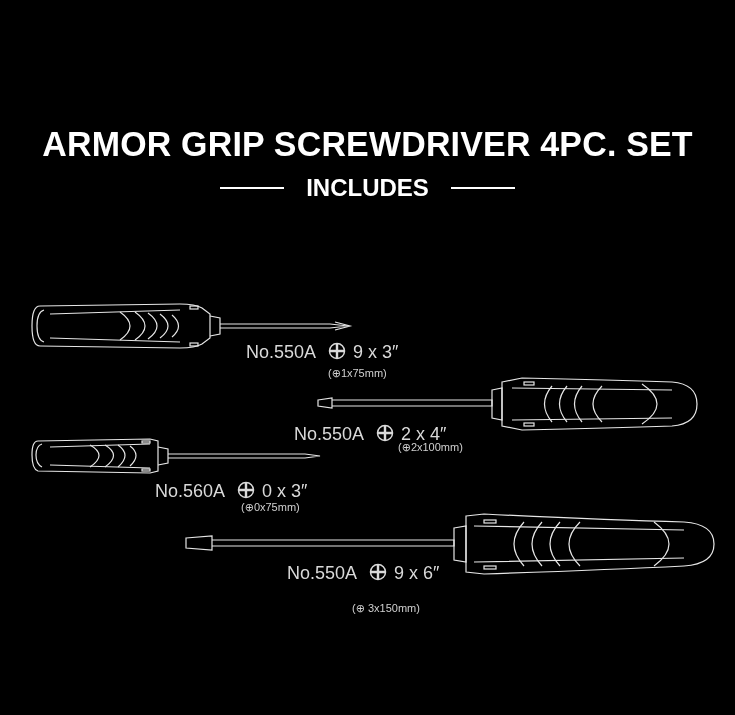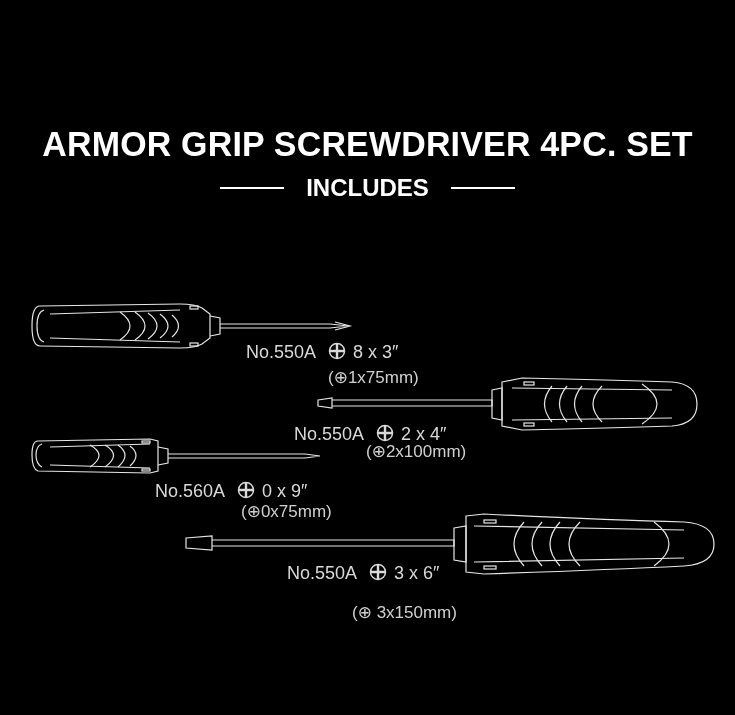--- a/index.html
+++ b/index.html
@@ -3,21 +3,21 @@
 <meta charset="utf-8">
 <style>
   html, body { margin:0; padding:0; background:#000; }
   body { width:735px; height:715px; position:relative; overflow:hidden; font-family:"Liberation Sans", sans-serif; color:#fff; }
   .title { position:absolute; left:0; width:735px; top:124px; text-align:center; font-weight:bold; font-size:35px; letter-spacing:0.2px; color:#fff; transform:scaleX(0.97); }
   .sub { position:absolute; left:0; width:735px; top:174px; display:flex; justify-content:center; align-items:center; gap:22px; }
   .sub .line { width:64px; height:2px; background:#fff; }
   .sub .txt { font-weight:bold; font-size:24px; color:#fff; }
   .label { position:absolute; color:#d9d9d9; font-size:18px; white-space:nowrap; }
   .label .sym { display:inline-block; vertical-align:-2px; margin:0 2px 0 8px; }
-  .metric { position:absolute; color:#d0d0d0; font-size:17px; white-space:nowrap; }
+  .metric { position:absolute; color:#d0d0d0; font-size:11px; white-space:nowrap; }
   svg.tool { position:absolute; overflow:visible; }
   svg.tool * { fill:none; stroke:#e6e6e6; stroke-width:1.2; }
 </style>
 </head>
 <body>
 
 <div class="title">ARMOR GRIP SCREWDRIVER 4PC. SET</div>
 <div class="sub">
   <span class="line"></span>
   <span class="txt">INCLUDES</span>
@@ -34,21 +34,21 @@
     <rect x="160" y="45" width="8" height="3"></rect>
   <path d="M190 26 L300 26 L318 28 L300 30 L190 30"></path>
   <path d="M305 24 L320 28 L305 32"></path>
 </svg>
 <div class="label" style="left:246px;top:342px">
   <span>No.550A</span>
   <svg class="sym" width="18" height="18" viewBox="0 0 18 18">
       <circle cx="9" cy="9" r="7.5" fill="none" stroke="#d9d9d9" stroke-width="1.5"></circle>
       <path d="M9 1.5V16.5M1.5 9H16.5" stroke="#d9d9d9" stroke-width="2.4"></path>
     </svg>
-  <span>8 x 3″</span>
+  <span>9 x 3″</span>
 </div>
 <div class="metric" style="left:328px;top:367px">(⊕1x75mm)</div>
 
 <svg class="tool" style="left:312px;top:374px" width="390" height="60" viewBox="0 0 390 60">
   <path d="M6 26 L20 24 L20 34 L6 32 Z"></path>
   <path d="M20 26 L180 26 L180 32 L20 32"></path>
   <path d="M180 16 L190 14 L190 46 L180 44 Z"></path>
   <path d="M190 8 L210 4 Q300 6 360 8 Q385 10 385 30 Q385 50 360 52 Q300 54 210 56 L190 52 Z"></path>
   <path d="M200 14 L360 16 M200 46 L360 44"></path>
   <path d="M240 12 Q225 30 240 48 M255 12 Q240 30 255 48 M270 12 Q255 30 270 48 M290 12 Q272 30 290 48 M330 10 Q360 30 330 50"></path>
@@ -56,53 +56,53 @@
     <rect x="212" y="49" width="10" height="3"></rect>
 </svg>
 <div class="label" style="left:294px;top:424px">
   <span>No.550A</span>
   <svg class="sym" width="18" height="18" viewBox="0 0 18 18">
       <circle cx="9" cy="9" r="7.5" fill="none" stroke="#d9d9d9" stroke-width="1.5"></circle>
       <path d="M9 1.5V16.5M1.5 9H16.5" stroke="#d9d9d9" stroke-width="2.4"></path>
     </svg>
   <span>2 x 4″</span>
 </div>
-<div class="metric" style="left:366px;top:441px">(⊕2x100mm)</div>
+<div class="metric" style="left:398px;top:441px">(⊕2x100mm)</div>
 
 <svg class="tool" style="left:30px;top:433px" width="300" height="50" viewBox="0 0 300 50">
   <path d="M8 8 Q2 8 2 22 Q2 36 8 38 L120 40 L128 38 L128 8 L120 6 Z"></path>
   <path d="M12 11 Q6 13 6 22 Q6 31 12 34"></path>
   <path d="M20 14 L120 11 M20 32 L120 35"></path>
   <path d="M60 12 Q78 22 60 34 M75 12 Q92 22 75 34 M88 12 Q102 22 88 34 M100 13 Q112 22 100 33"></path>
   <path d="M128 14 L138 16 L138 30 L128 32"></path>
   <rect x="112" y="8" width="8" height="2"></rect>
     <rect x="112" y="36" width="8" height="2"></rect>
   <path d="M138 21 L275 21 L290 23 L275 25 L138 25"></path>
 </svg>
 <div class="label" style="left:155px;top:481px">
   <span>No.560A</span>
   <svg class="sym" width="18" height="18" viewBox="0 0 18 18">
       <circle cx="9" cy="9" r="7.5" fill="none" stroke="#d9d9d9" stroke-width="1.5"></circle>
       <path d="M9 1.5V16.5M1.5 9H16.5" stroke="#d9d9d9" stroke-width="2.4"></path>
     </svg>
-  <span>0 x 9″</span>
+  <span>0 x 3″</span>
 </div>
 <div class="metric" style="left:241px;top:501px">(⊕0x75mm)</div>
 
 <svg class="tool" style="left:184px;top:512px" width="545" height="66" viewBox="0 0 545 66">
   <path d="M2 26 L28 24 L28 38 L2 36 Z"></path>
   <path d="M28 28 L270 28 L270 34 L28 34"></path>
   <path d="M270 16 L282 14 L282 50 L270 48 Z"></path>
   <path d="M282 4 L300 2 Q420 8 500 10 Q530 12 530 32 Q530 52 500 54 Q420 58 300 62 L282 60 Z"></path>
   <path d="M290 14 L500 18 M290 50 L500 46"></path>
   <path d="M340 10 Q320 32 340 54 M358 10 Q338 32 358 54 M376 10 Q356 32 376 54 M396 10 Q374 32 396 54 M470 10 Q500 32 470 54"></path>
   <rect x="300" y="8" width="12" height="3"></rect>
     <rect x="300" y="54" width="12" height="3"></rect>
 </svg>
 <div class="label" style="left:287px;top:563px">
   <span>No.550A</span>
   <svg class="sym" width="18" height="18" viewBox="0 0 18 18">
       <circle cx="9" cy="9" r="7.5" fill="none" stroke="#d9d9d9" stroke-width="1.5"></circle>
       <path d="M9 1.5V16.5M1.5 9H16.5" stroke="#d9d9d9" stroke-width="2.4"></path>
     </svg>
-  <span>3 x 6″</span>
+  <span>9 x 6″</span>
 </div>
 <div class="metric" style="left:352px;top:602px">(⊕ 3x150mm)</div>
 
 </body></html>

